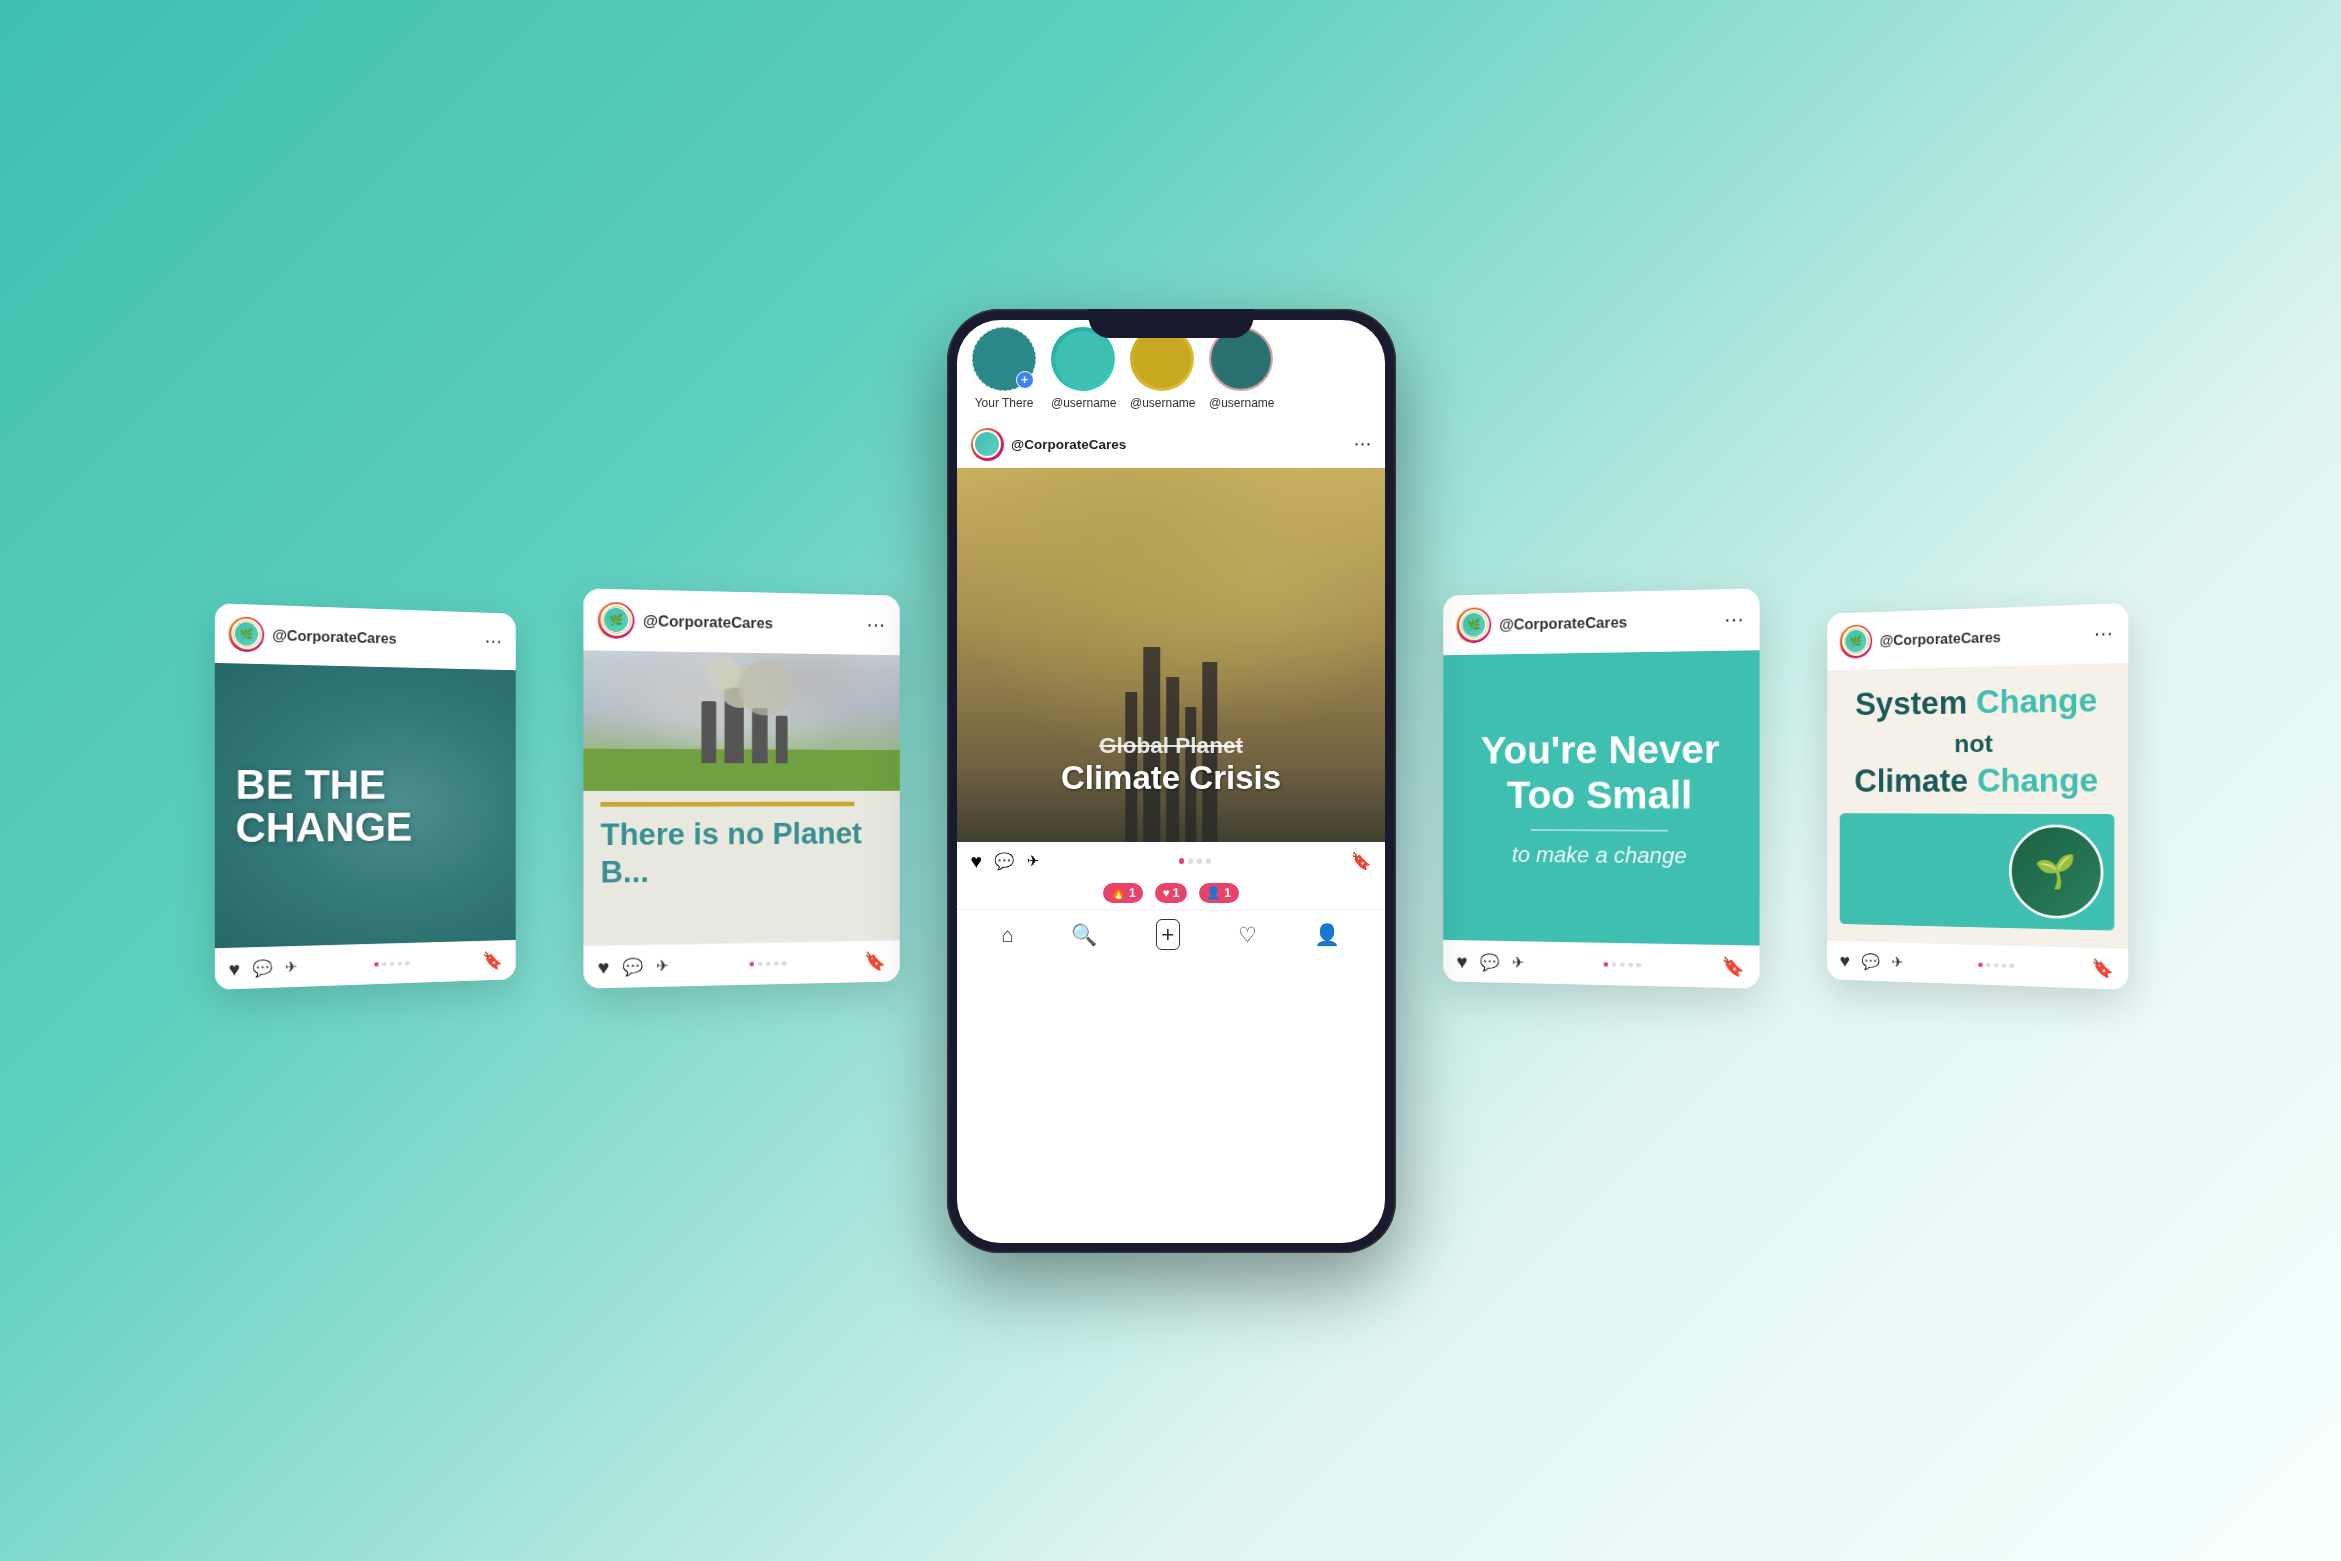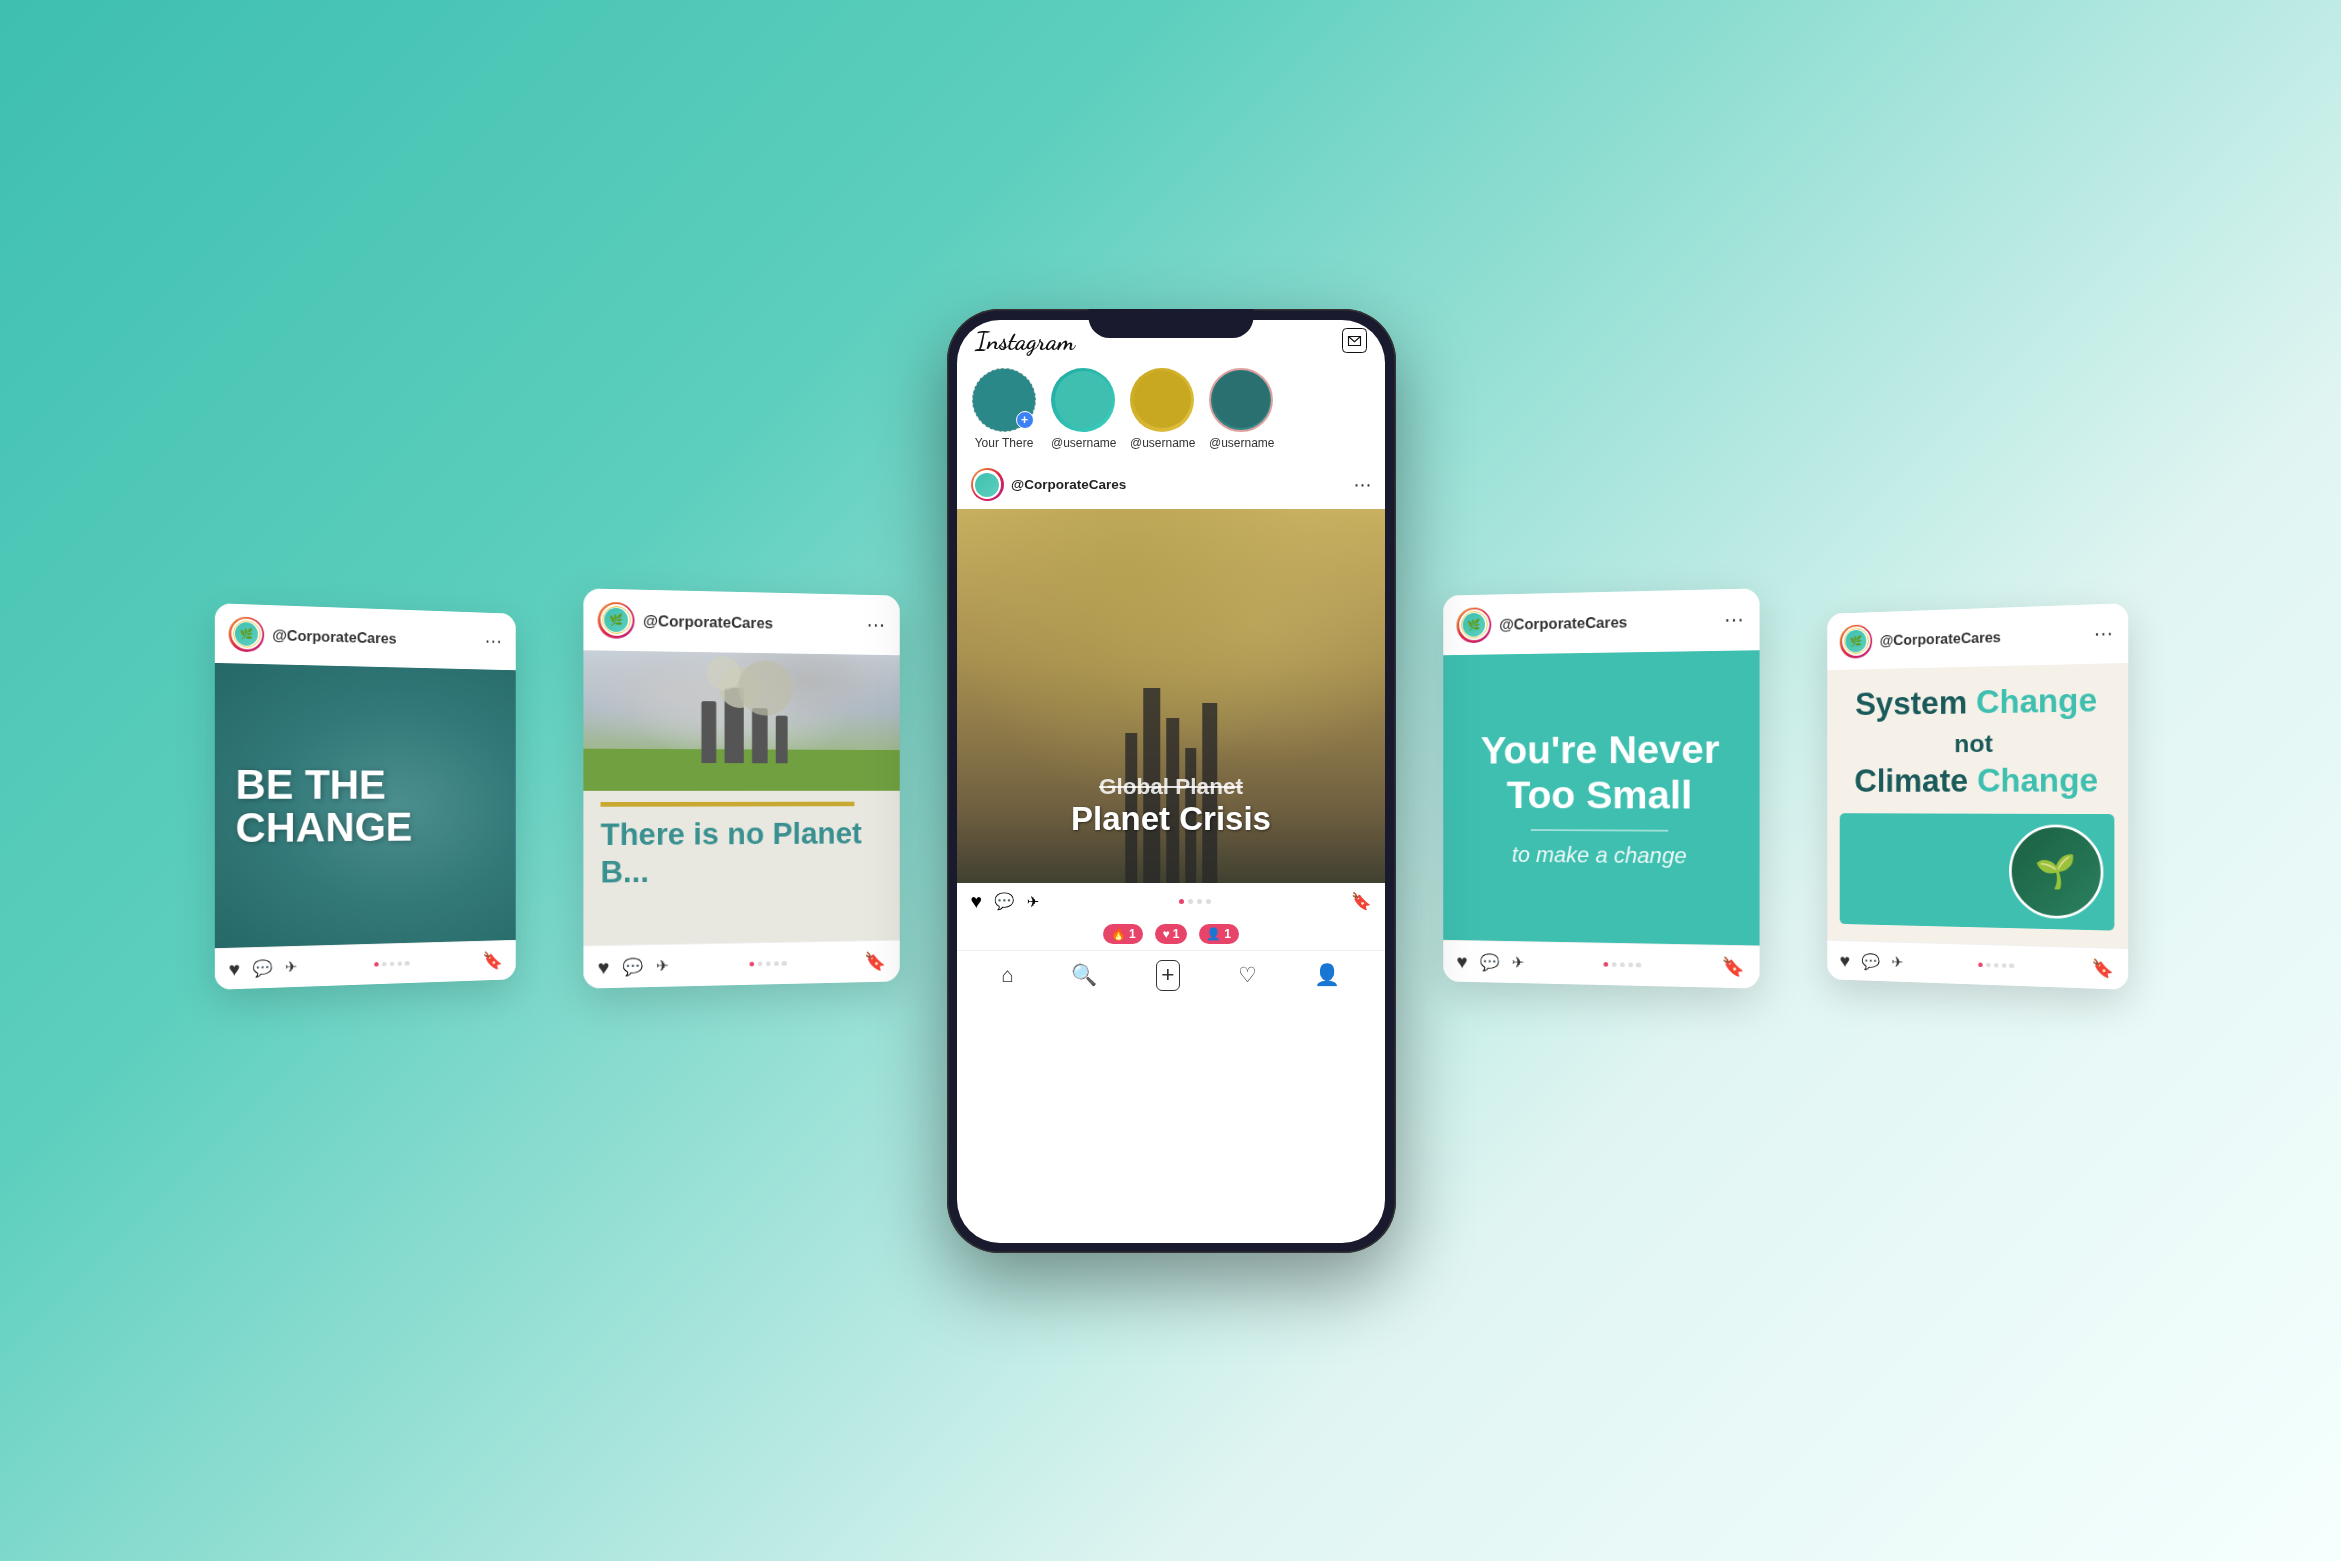--- a/index.html
+++ b/index.html
@@ -701,29 +701,20 @@
       <span class="bookmark-icon">🔖</span>
     </div>
   </div>
 
   <div class="phone-wrapper">
     <div class="phone-body">
       <div class="phone-notch"></div>
       <div class="phone-screen">
 
 
-        <div class="ig-header">
-          <span class="ig-logo">Instagram</span>
-          <div class="ig-msg-icon">
-            <svg width="15" height="12" viewBox="0 0 20 16">
-              <path d="M2 2h16v12H2z" fill="none" stroke="#111" stroke-width="1.5"></path>
-              <path d="M2 2l8 7 8-7" fill="none" stroke="#111" stroke-width="1.5"></path>
-            </svg>
-          </div>
-        </div>
 
         <div class="stories-row">
 
           <div class="story-item">
             <div class="story-ring your-story" style="background:#2a8888; position:relative;">
               <div class="story-avatar-inner2" style="background:#2a8888;"></div>
               <div class="story-plus">+</div>
             </div>
             <span class="story-label">Your There</span>
           </div>
@@ -767,21 +758,21 @@
 
           <div style="position:absolute; bottom:0; left:50%; transform:translateX(-50%); display:flex; gap:6px; align-items:flex-end;">
             <div style="width:12px; height:150px; background:rgba(40,40,40,0.8);"></div>
             <div style="width:16.5px; height:195px; background:rgba(40,40,40,0.8);"></div>
             <div style="width:13.5px; height:165px; background:rgba(40,40,40,0.8);"></div>
             <div style="width:10.5px; height:135px; background:rgba(40,40,40,0.8);"></div>
             <div style="width:15px; height:180px; background:rgba(40,40,40,0.8);"></div>
           </div>
           <div class="phone-crisis-text">
             <span class="strikethrough-text">Global Planet</span>
-            <span class="crisis-main">Planet Crisis</span>
+            <span class="crisis-main">Climate Crisis</span>
           </div>
         </div>
 
         <div class="phone-post-actions">
           <div class="action-left">
             <span class="action-icon">♥</span>
             <span class="action-icon" style="font-size:16.5px;">💬</span>
             <span class="action-icon" style="font-size:15px;">✈</span>
           </div>
           <div class="dots-row">

